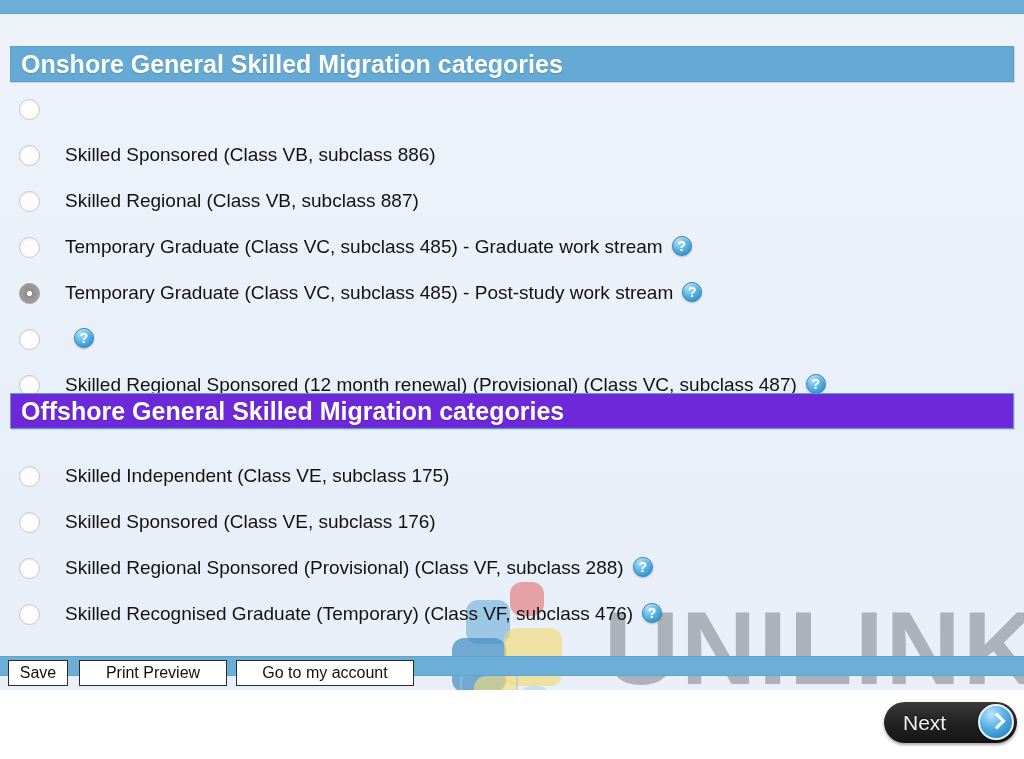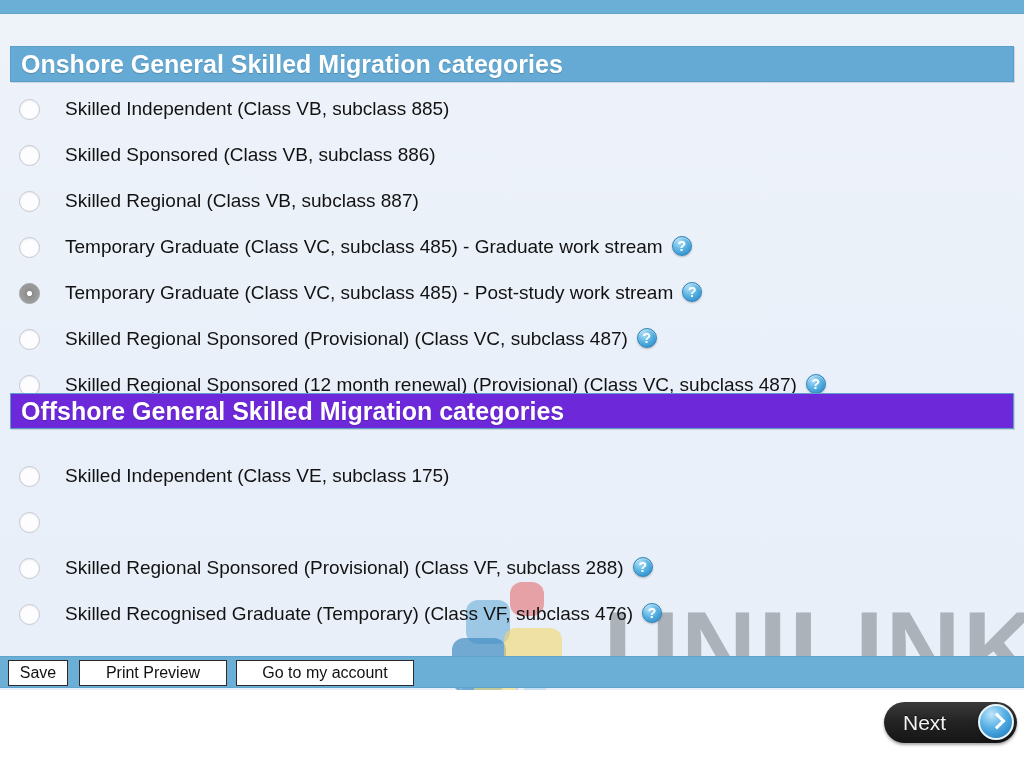--- a/index.html
+++ b/index.html
@@ -97,21 +97,21 @@
     font-size:14px;font-weight:bold;
     line-height:18px;text-align:center;
     box-sizing:border-box;
     vertical-align:middle;
     position:relative;top:-1px;
     font-family:"Liberation Sans", sans-serif;
   }
 
   
   .toolbar{
-    position:absolute;left:0;top:656px;width:1024px;height:32px;
+    position:absolute;left:0;top:656px;width:1024px;height:20px;
     background:#6bafd7;
     border-top:1px solid #5ea4cd;
     border-bottom:1px solid #5ea4cd;
     box-sizing:border-box;
   }
   .tb-btn{
     position:absolute;top:3px;height:26px;
     background:#ffffff;
     border:1px solid #2b2b2b;
     box-sizing:border-box;
@@ -180,23 +180,20 @@
     <div class="wm-text">UNILINK</div>
     <div class="wm-web">Web: cn.ulec.com.au</div>
   </div>
 
   <div id="sections-host">
       <div class="section-head" style="top: 46px; background: rgb(100, 170, 212);">
         <span>Onshore General Skilled Migration categories</span>
       </div>
       <div class="opt-row" style="top: 90px;">
         <div class="radio"></div>
-        <div class="opt-label">
-          <span>Skilled Independent (Class VB, subclass 885)</span>
-        </div>
       </div>
       <div class="opt-row" style="top: 136px;">
         <div class="radio"></div>
         <div class="opt-label">
           <span>Skilled Sponsored (Class VB, subclass 886)</span>
         </div>
       </div>
       <div class="opt-row" style="top: 182px;">
         <div class="radio"></div>
         <div class="opt-label">
@@ -213,21 +210,20 @@
       <div class="opt-row" style="top: 274px;">
         <div class="radio checked"></div>
         <div class="opt-label">
           <span>Temporary Graduate (Class VC, subclass 485) - Post-study work stream</span>
           <span class="help-icon">?</span>
         </div>
       </div>
       <div class="opt-row" style="top: 320px;">
         <div class="radio"></div>
         <div class="opt-label">
-          <span>Skilled Regional Sponsored (Provisional) (Class VC, subclass 487)</span>
           <span class="help-icon">?</span>
         </div>
       </div>
       <div class="opt-row" style="top: 366px;">
         <div class="radio"></div>
         <div class="opt-label">
           <span>Skilled Regional Sponsored (12 month renewal) (Provisional) (Class VC, subclass 487)</span>
           <span class="help-icon">?</span>
         </div>
       </div>
@@ -235,20 +231,23 @@
         <span>Offshore General Skilled Migration categories</span>
       </div>
       <div class="opt-row" style="top: 457px;">
         <div class="radio"></div>
         <div class="opt-label">
           <span>Skilled Independent (Class VE, subclass 175)</span>
         </div>
       </div>
       <div class="opt-row" style="top: 503px;">
         <div class="radio"></div>
+        <div class="opt-label">
+          <span>Skilled Sponsored (Class VE, subclass 176)</span>
+        </div>
       </div>
       <div class="opt-row" style="top: 549px;">
         <div class="radio"></div>
         <div class="opt-label">
           <span>Skilled Regional Sponsored (Provisional) (Class VF, subclass 288)</span>
           <span class="help-icon">?</span>
         </div>
       </div>
       <div class="opt-row" style="top: 595px;">
         <div class="radio"></div>

